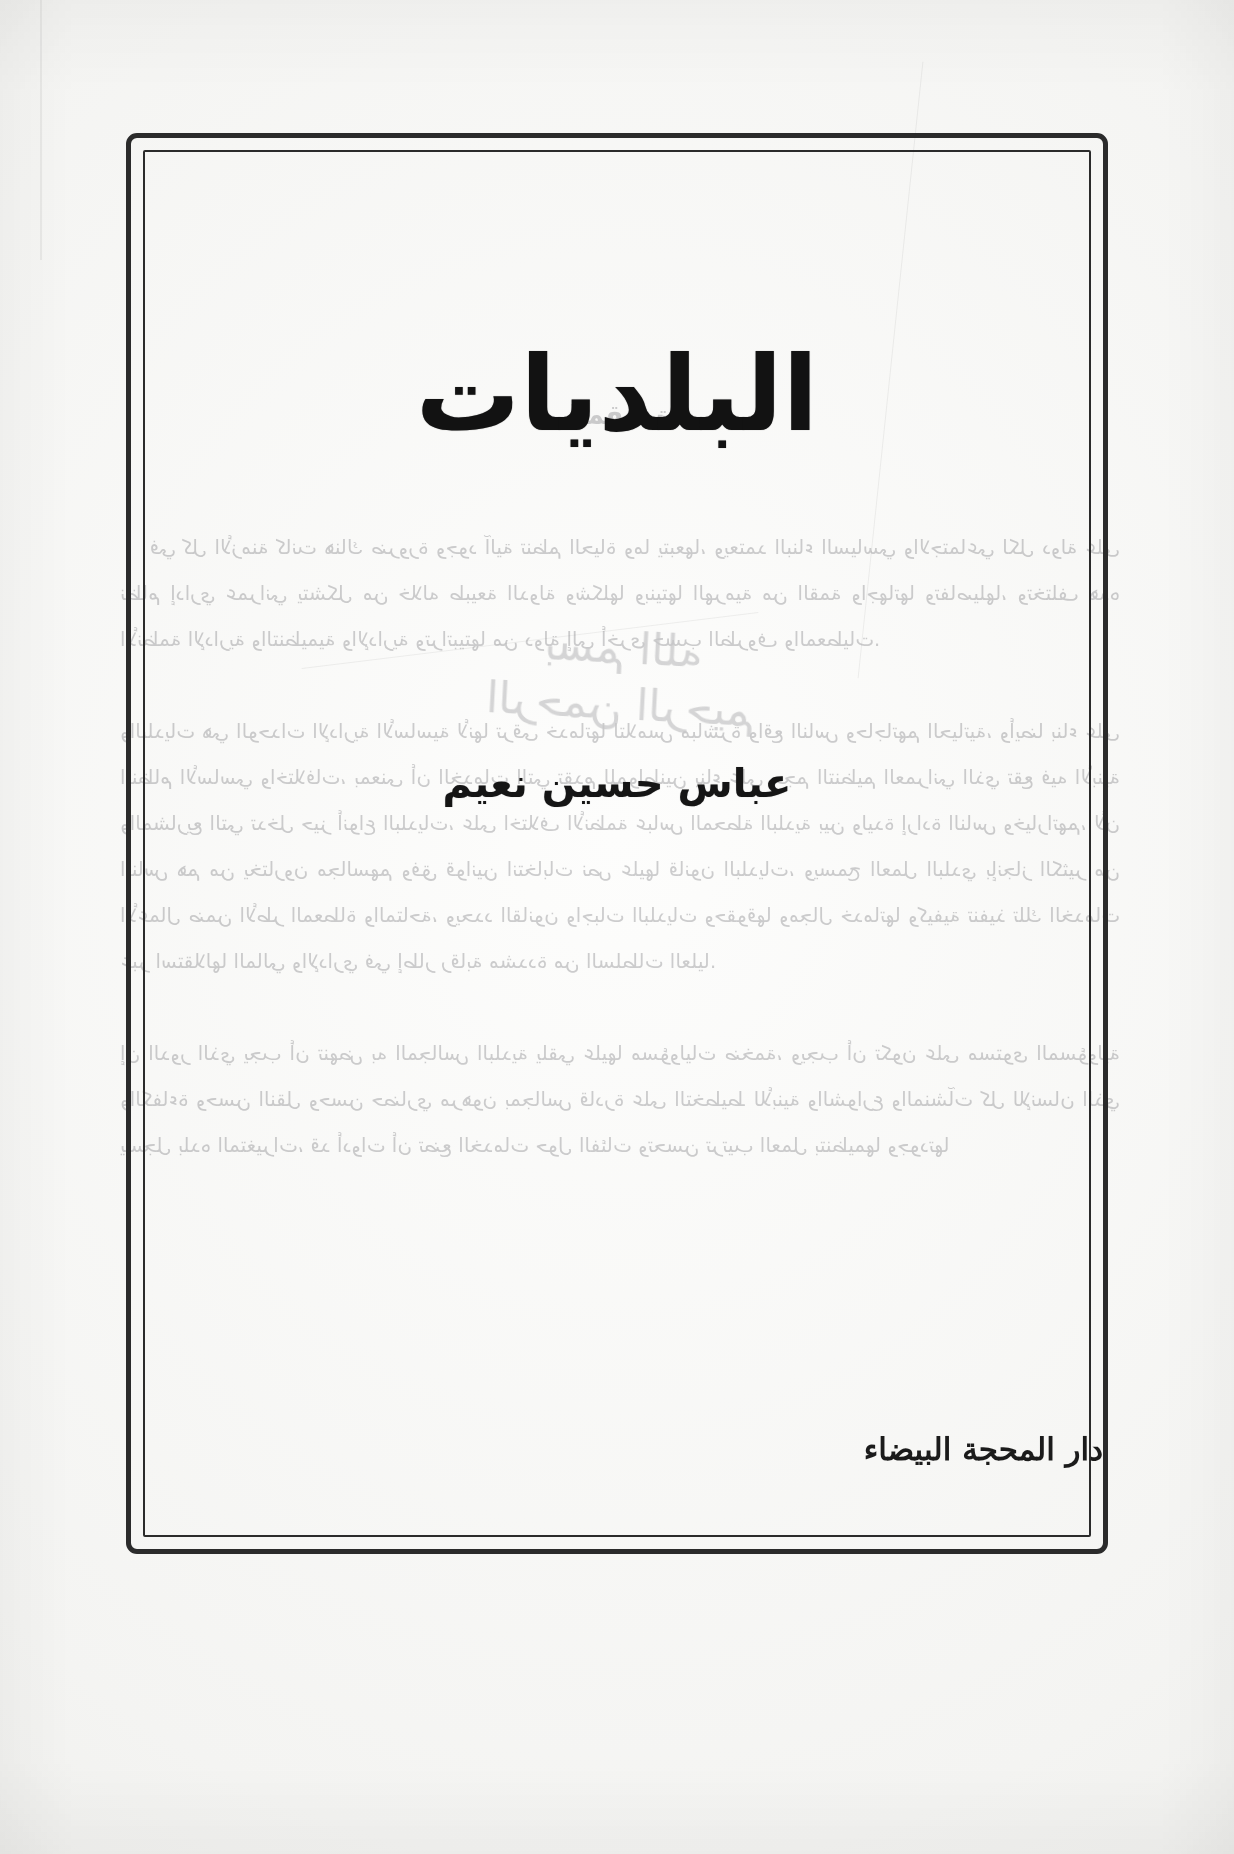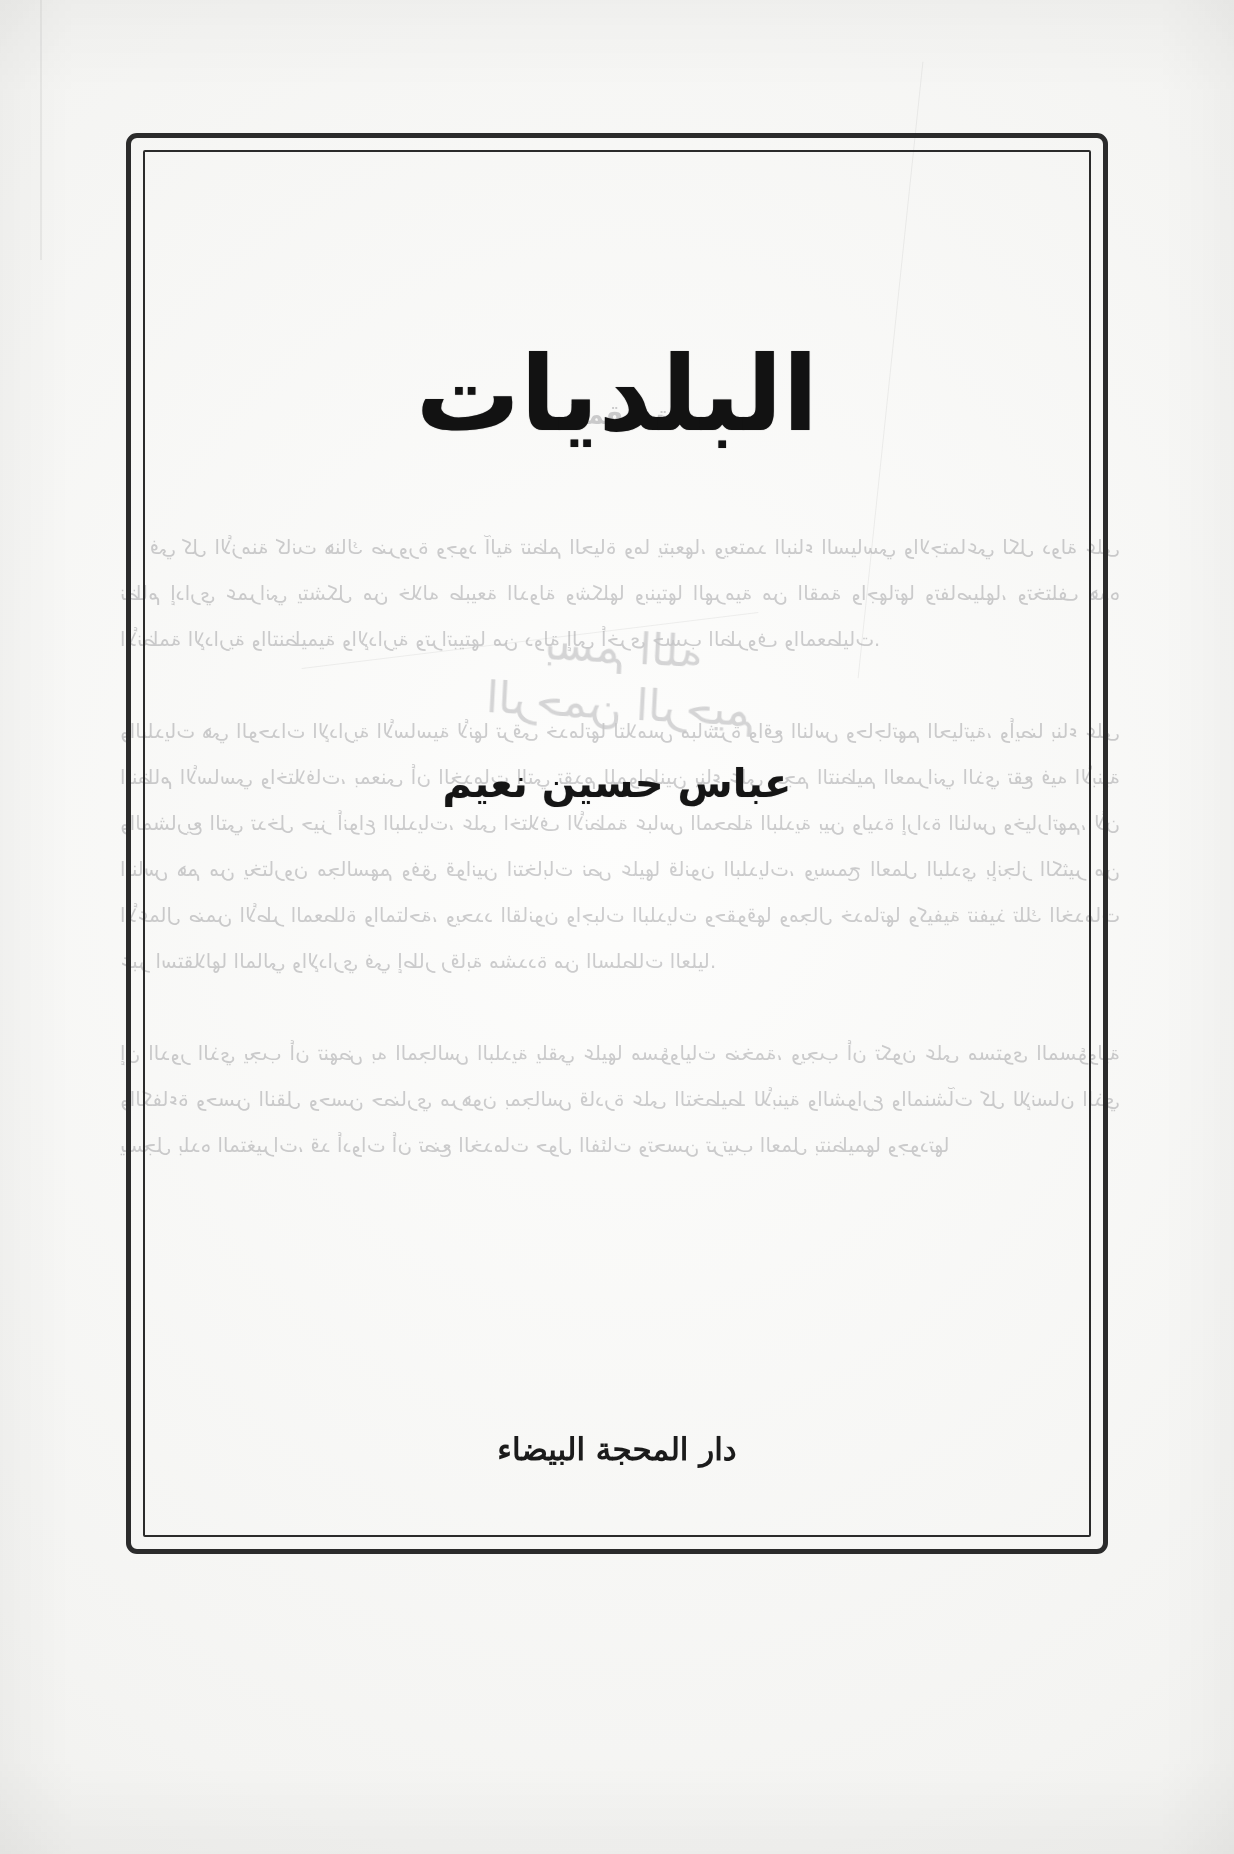--- a/index.html
+++ b/index.html
@@ -135,21 +135,20 @@
     font-weight: bold;
     font-size: 40px;
     color: #151515;
     text-shadow: 0 0 1px rgba(0,0,0,.3);
   }
   .publisher {
     position: absolute;
     bottom: 82px;
     left: 0;
     right: 0;
-    text-align: center;
     font-family: "DejaVu Serif", serif;
     font-weight: bold;
     font-size: 31px;
     color: #1b1b1b;
     letter-spacing: 1px;
   }
 </style>
 </head>
 <body>
 

